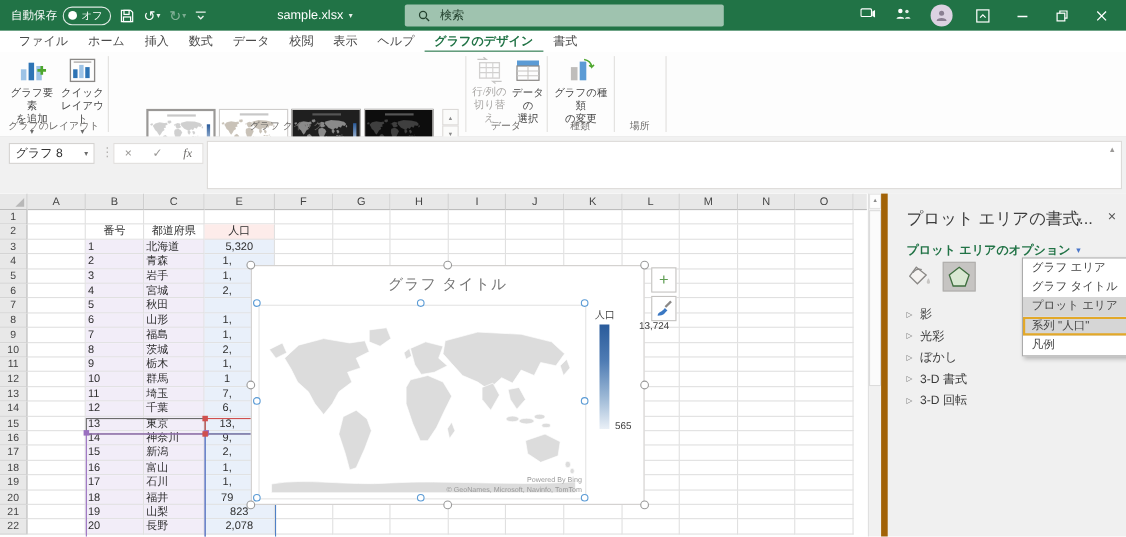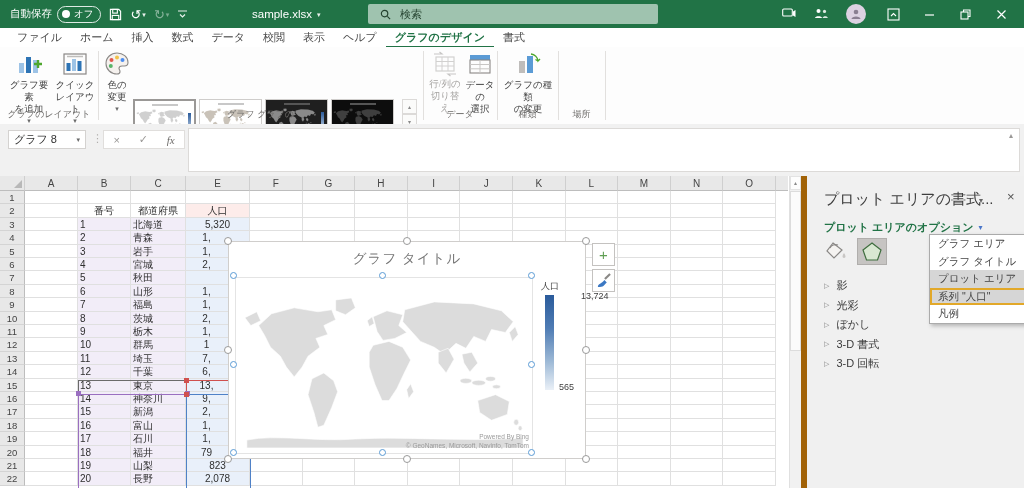--- a/index.html
+++ b/index.html
@@ -225,32 +225,20 @@
           <rect x="15.5" y="10" width="4" height="10" fill="#2e74b5"></rect>
           <line x1="5" y1="5.5" x2="21" y2="5.5" stroke="#bfbdbb" stroke-width="1.5"></line>
         </svg>
       <span class="rbtn-label">クイック
 レイアウト</span>
       <span class="rcaret">▾</span>
     </div>
     <div class="rgroup-label" style="left:0;width:98px;">グラフのレイアウト</div>
     <div class="rsep" style="left:98px;"></div>
 
-    <div class="rbtn" style="left:100px;width:34px;">
-      <svg width="26" height="26" viewBox="0 0 26 26">
-          <path d="M13 2 C7 2 2 6.5 2 12.5 C2 18.5 7 23 13 23 c2 0 3-1.2 3-2.6 0-1.3-1-1.8-1-3 0-1.4 1.2-2.4 3-2.4 h2.4 C22.6 15 24 13.6 24 11.5 24 6 19 2 13 2 z" fill="#f5f1ee" stroke="#8a8886" stroke-width="1.1"></path>
-          <circle cx="7.5" cy="9" r="2" fill="#e2574c"></circle>
-          <circle cx="13" cy="6.5" r="2" fill="#f0c24b"></circle>
-          <circle cx="18.5" cy="9" r="2" fill="#4b8df0"></circle>
-          <circle cx="6.8" cy="15" r="2" fill="#58b368"></circle>
-        </svg>
-      <span class="rbtn-label">色の
-変更</span>
-      <span class="rcaret">▾</span>
-    </div>
     <div id="style-gallery">
         <div class="thumb selected" style="left: 133px; background: rgb(255, 255, 255); position: absolute;">
           <div style="height:7px;display:flex;justify-content:center;align-items:center;">
             <div style="width:26px;height:2px;background:#c8c8c8;"></div>
           </div>
           <svg width="52" height="28" viewBox="0 0 298 160">
             <g fill="#d0d0d0" stroke="#ffffff" stroke-width="0.6">
               <path d="M8 28 L20 22 L24 31 L14 36 Z"></path>
               <path d="M22 36 L35 24 L58 18 L82 22 L96 20 L100 30 L88 36 L92 45 L80 49 L84 58 L72 67 L66 78 L58 88 L50 78 L44 67 L34 58 L28 46 Z"></path>
               <path d="M100 10 L116 8 L120 18 L110 25 L100 21 Z"></path>
@@ -371,21 +359,21 @@
       <div class="gal-btn">
           <span>▾</span>
         </div>
       <div class="gal-btn">
           <svg width="8" height="8" viewBox="0 0 8 8">
             <line x1="1" y1="1.5" x2="7" y2="1.5" stroke="#8a8a8a"></line>
             <path d="M1.5 3.5 L4 6 L6.5 3.5" fill="none" stroke="#8a8a8a"></path>
           </svg>
         </div>
     </div>
-    <div class="rgroup-label" style="left:98px;width:325px;">グラフ グラフの</div>
+    <div class="rgroup-label" style="left:98px;width:325px;">グラフ クイック</div>
     <div class="rsep" style="left:423px;"></div>
 
     <div class="rbtn" style="left:426px;width:38px;font-family:Liberation Serif, serif;">
       <svg width="26" height="26" viewBox="0 0 26 26" opacity="0.55">
           <rect x="4" y="6" width="18" height="14" fill="none" stroke="#b0aeac" stroke-width="1.2"></rect>
           <line x1="4" y1="10.5" x2="22" y2="10.5" stroke="#b0aeac"></line>
           <line x1="4" y1="15" x2="22" y2="15" stroke="#b0aeac"></line>
           <line x1="10" y1="6" x2="10" y2="20" stroke="#b0aeac"></line>
           <line x1="16" y1="6" x2="16" y2="20" stroke="#b0aeac"></line>
           <path d="M2 3 h8 l-2.5 -2 M24 23 h-8 l2.5 2" fill="none" stroke="#9a9896" stroke-width="1.2"></path>

